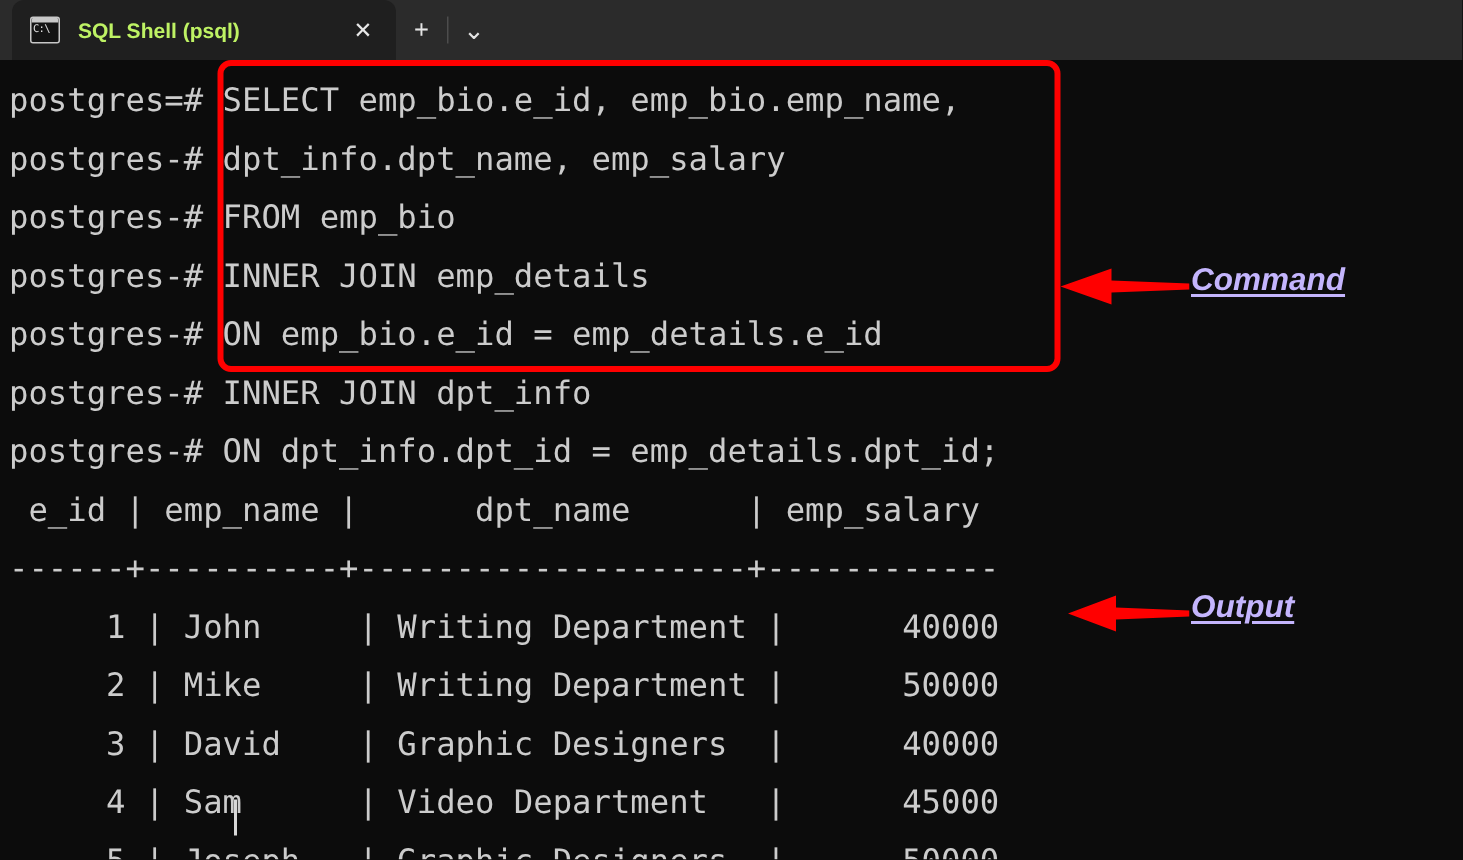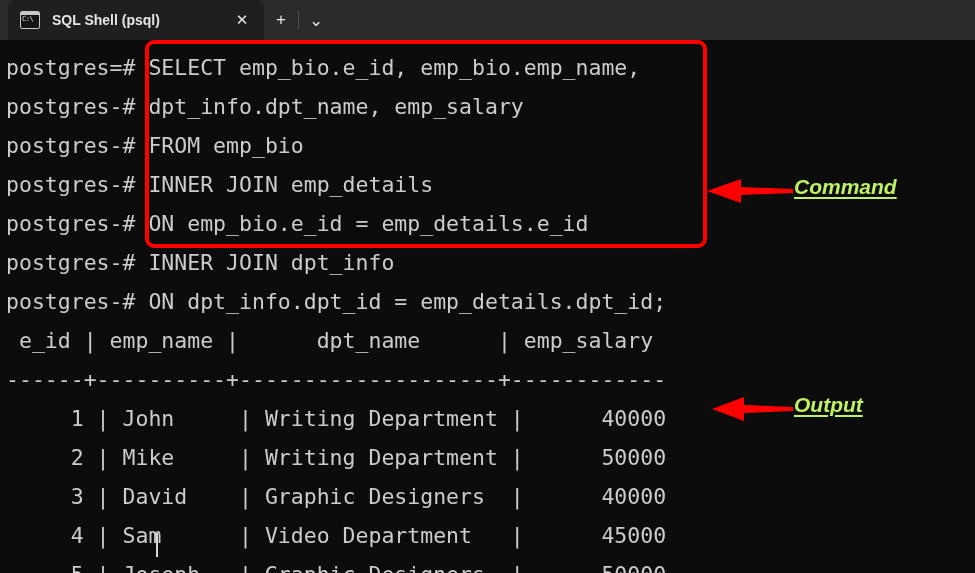--- a/index.html
+++ b/index.html
@@ -69,21 +69,21 @@
     font-family: "DejaVu Sans Mono", monospace;
     font-size: 7px;
     line-height: 9px;
     color: #e0e0e0;
     letter-spacing: -0.5px;
   }
   .tab-title {
     font-family: "Liberation Sans", sans-serif;
     font-size: 14px;
     font-weight: bold;
-    color: #e5e5e5;
+    color: #bef264;
     flex: 1 1 auto;
     white-space: nowrap;
     overflow: hidden;
   }
   .tab-close {
     width: 32px;
     height: 28px;
     display: flex;
     align-items: center;
     justify-content: center;
@@ -159,21 +159,21 @@
     height: 28px;
   }
   .arrow svg { display: block; }
 
   .callout {
     position: absolute;
     font-family: "Liberation Sans", sans-serif;
     font-style: italic;
     font-weight: bold;
     font-size: 21px;
-    color: #bef264;
+    color: #c4b5fd;
     text-decoration: underline;
     text-underline-offset: 3px;
     white-space: nowrap;
   }
   #callout-command { left: 794px; top: 135px; }
   #callout-output  { left: 794px; top: 353px; text-align: right; }
 
   #arrow-command { left: 707px; top: 137px; width: 86px; }
   #arrow-output  { left: 712px; top: 355px; width: 81px; }
 </style>

